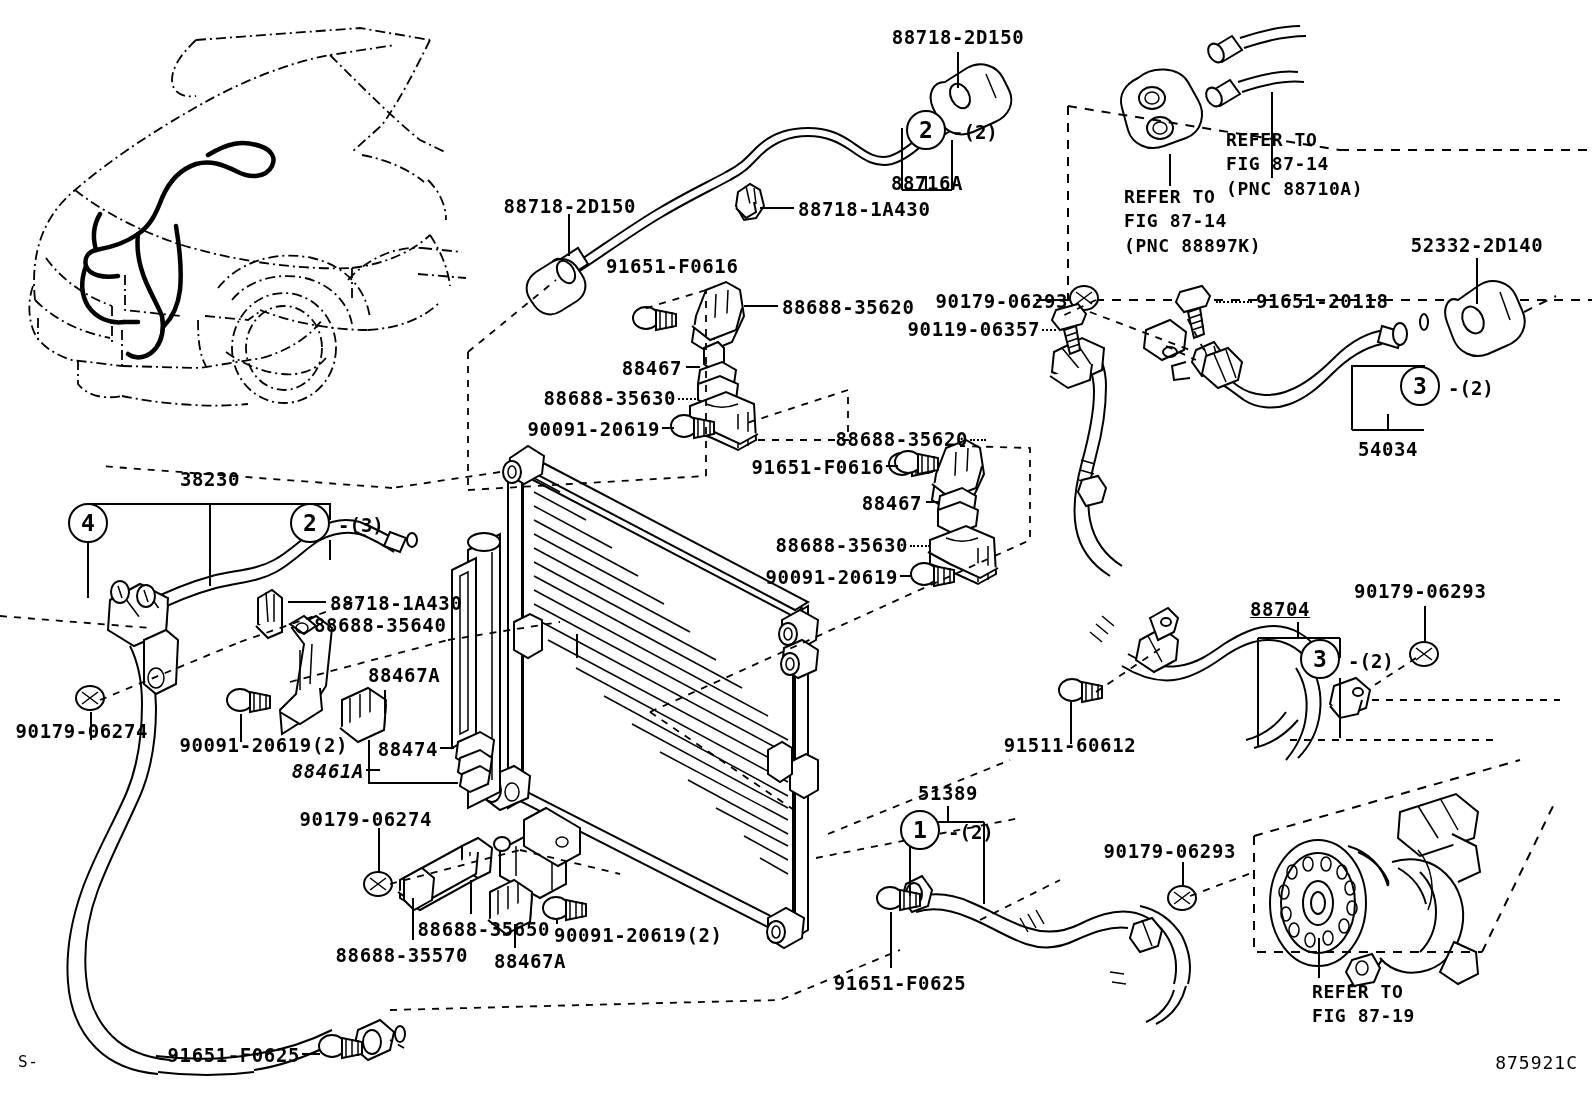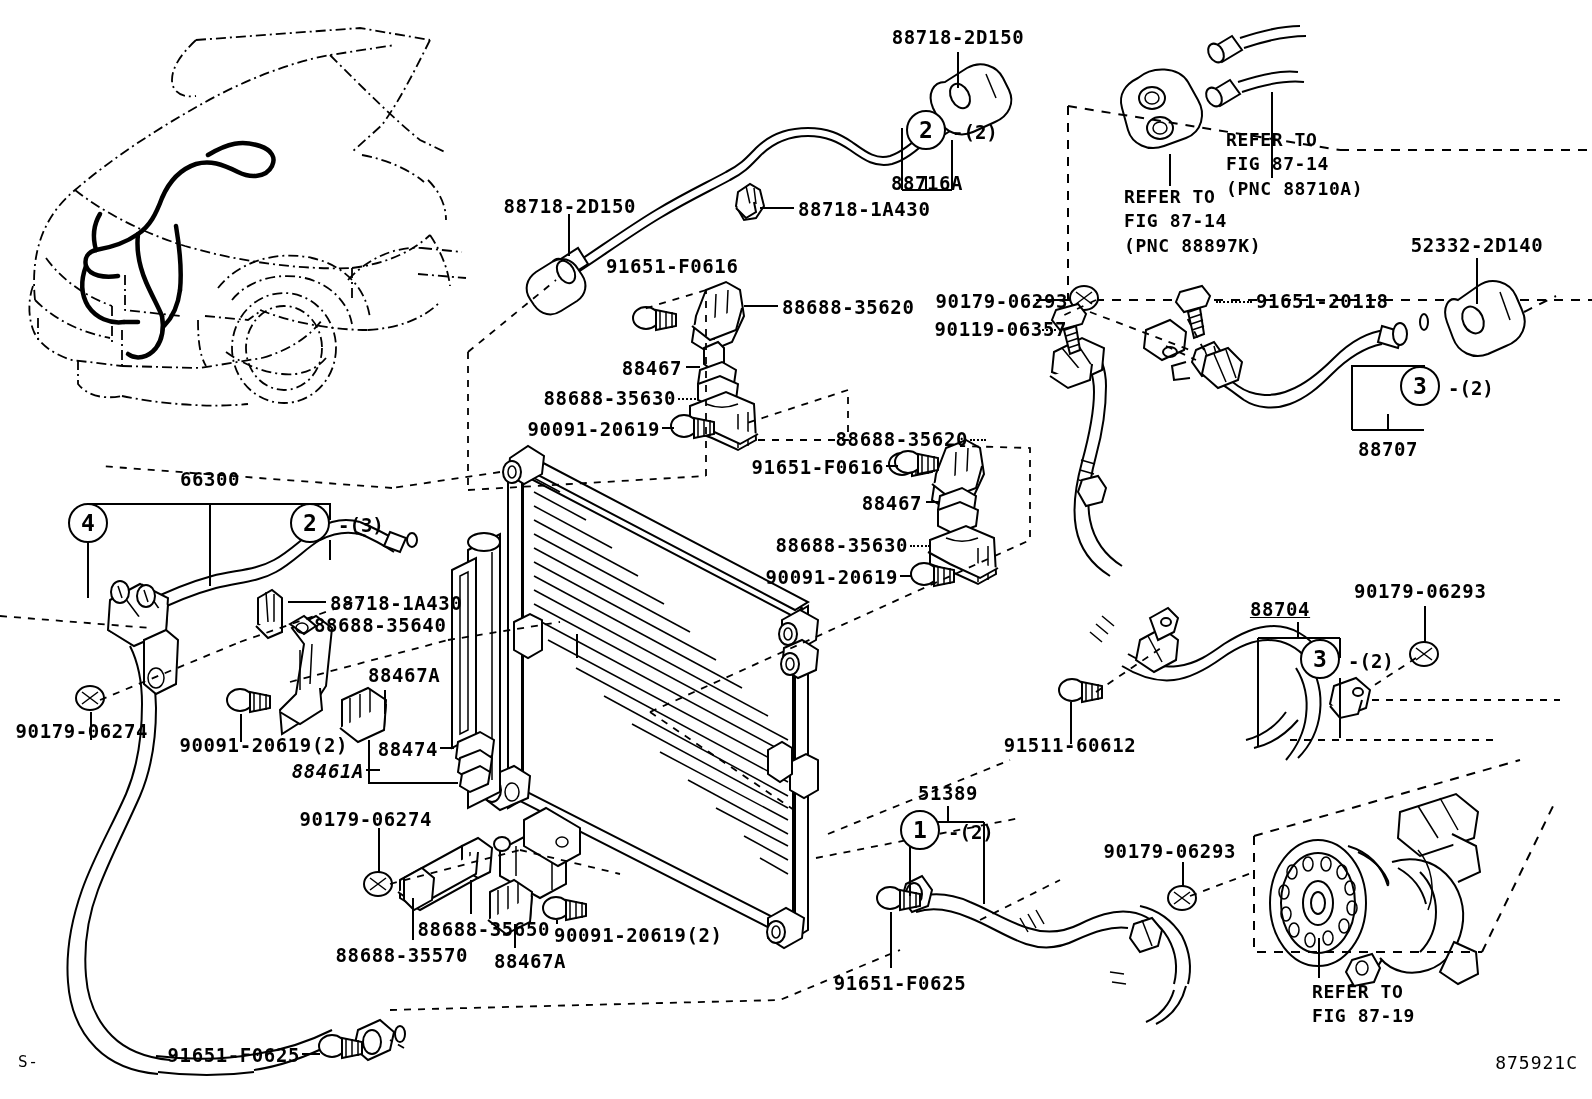--- a/index.html
+++ b/index.html
@@ -689,29 +689,29 @@
 
   <div class="lbl r" style="left:908px;top:534px;">88688-35630</div>
   <div class="dot h" style="left:910px;top:545px;width:20px;"></div>
 
   <div class="lbl r" style="left:898px;top:566px;">90091-20619</div>
   <div class="ln h" style="left:900px;top:575px;width:12px;"></div>
 
   <div class="lbl r" style="left:1068px;top:290px;">90179-06293</div>
   <div class="ln h" style="left:1036px;top:299px;width:34px;"></div>
 
-  <div class="lbl r" style="left:1040px;top:318px;margin-left:27px;">90119-06357</div>
+  <div class="lbl r" style="left:1040px;top:318px;">90119-06357</div>
   <div class="dot h" style="left:1042px;top:329px;width:14px;"></div>
 
   <div class="lbl" style="left:1256px;top:290px;">91651-20118</div>
   <div class="dot h" style="left:1216px;top:301px;width:36px;"></div>
 
-  <div class="lbl c" style="left:1388px;top:438px;">88707</div>
-
-  <div class="lbl c" style="left:210px;top:468px;">66300</div>
+  <div class="lbl c" style="left:1388px;top:438px;">54034</div>
+
+  <div class="lbl c" style="left:210px;top:468px;">38230</div>
 
   <div class="lbl" style="left:330px;top:592px;">88718-1A430</div>
   <div class="ln h" style="left:288px;top:601px;width:38px;"></div>
 
   <div class="lbl" style="left:314px;top:614px;">88688-35640</div>
   <div class="ln v" style="left:576px;top:634px;height:24px;"></div>
 
   <div class="lbl" style="left:368px;top:664px;">88467A</div>
   <div class="ln v" style="left:384px;top:690px;height:24px;"></div>
 

